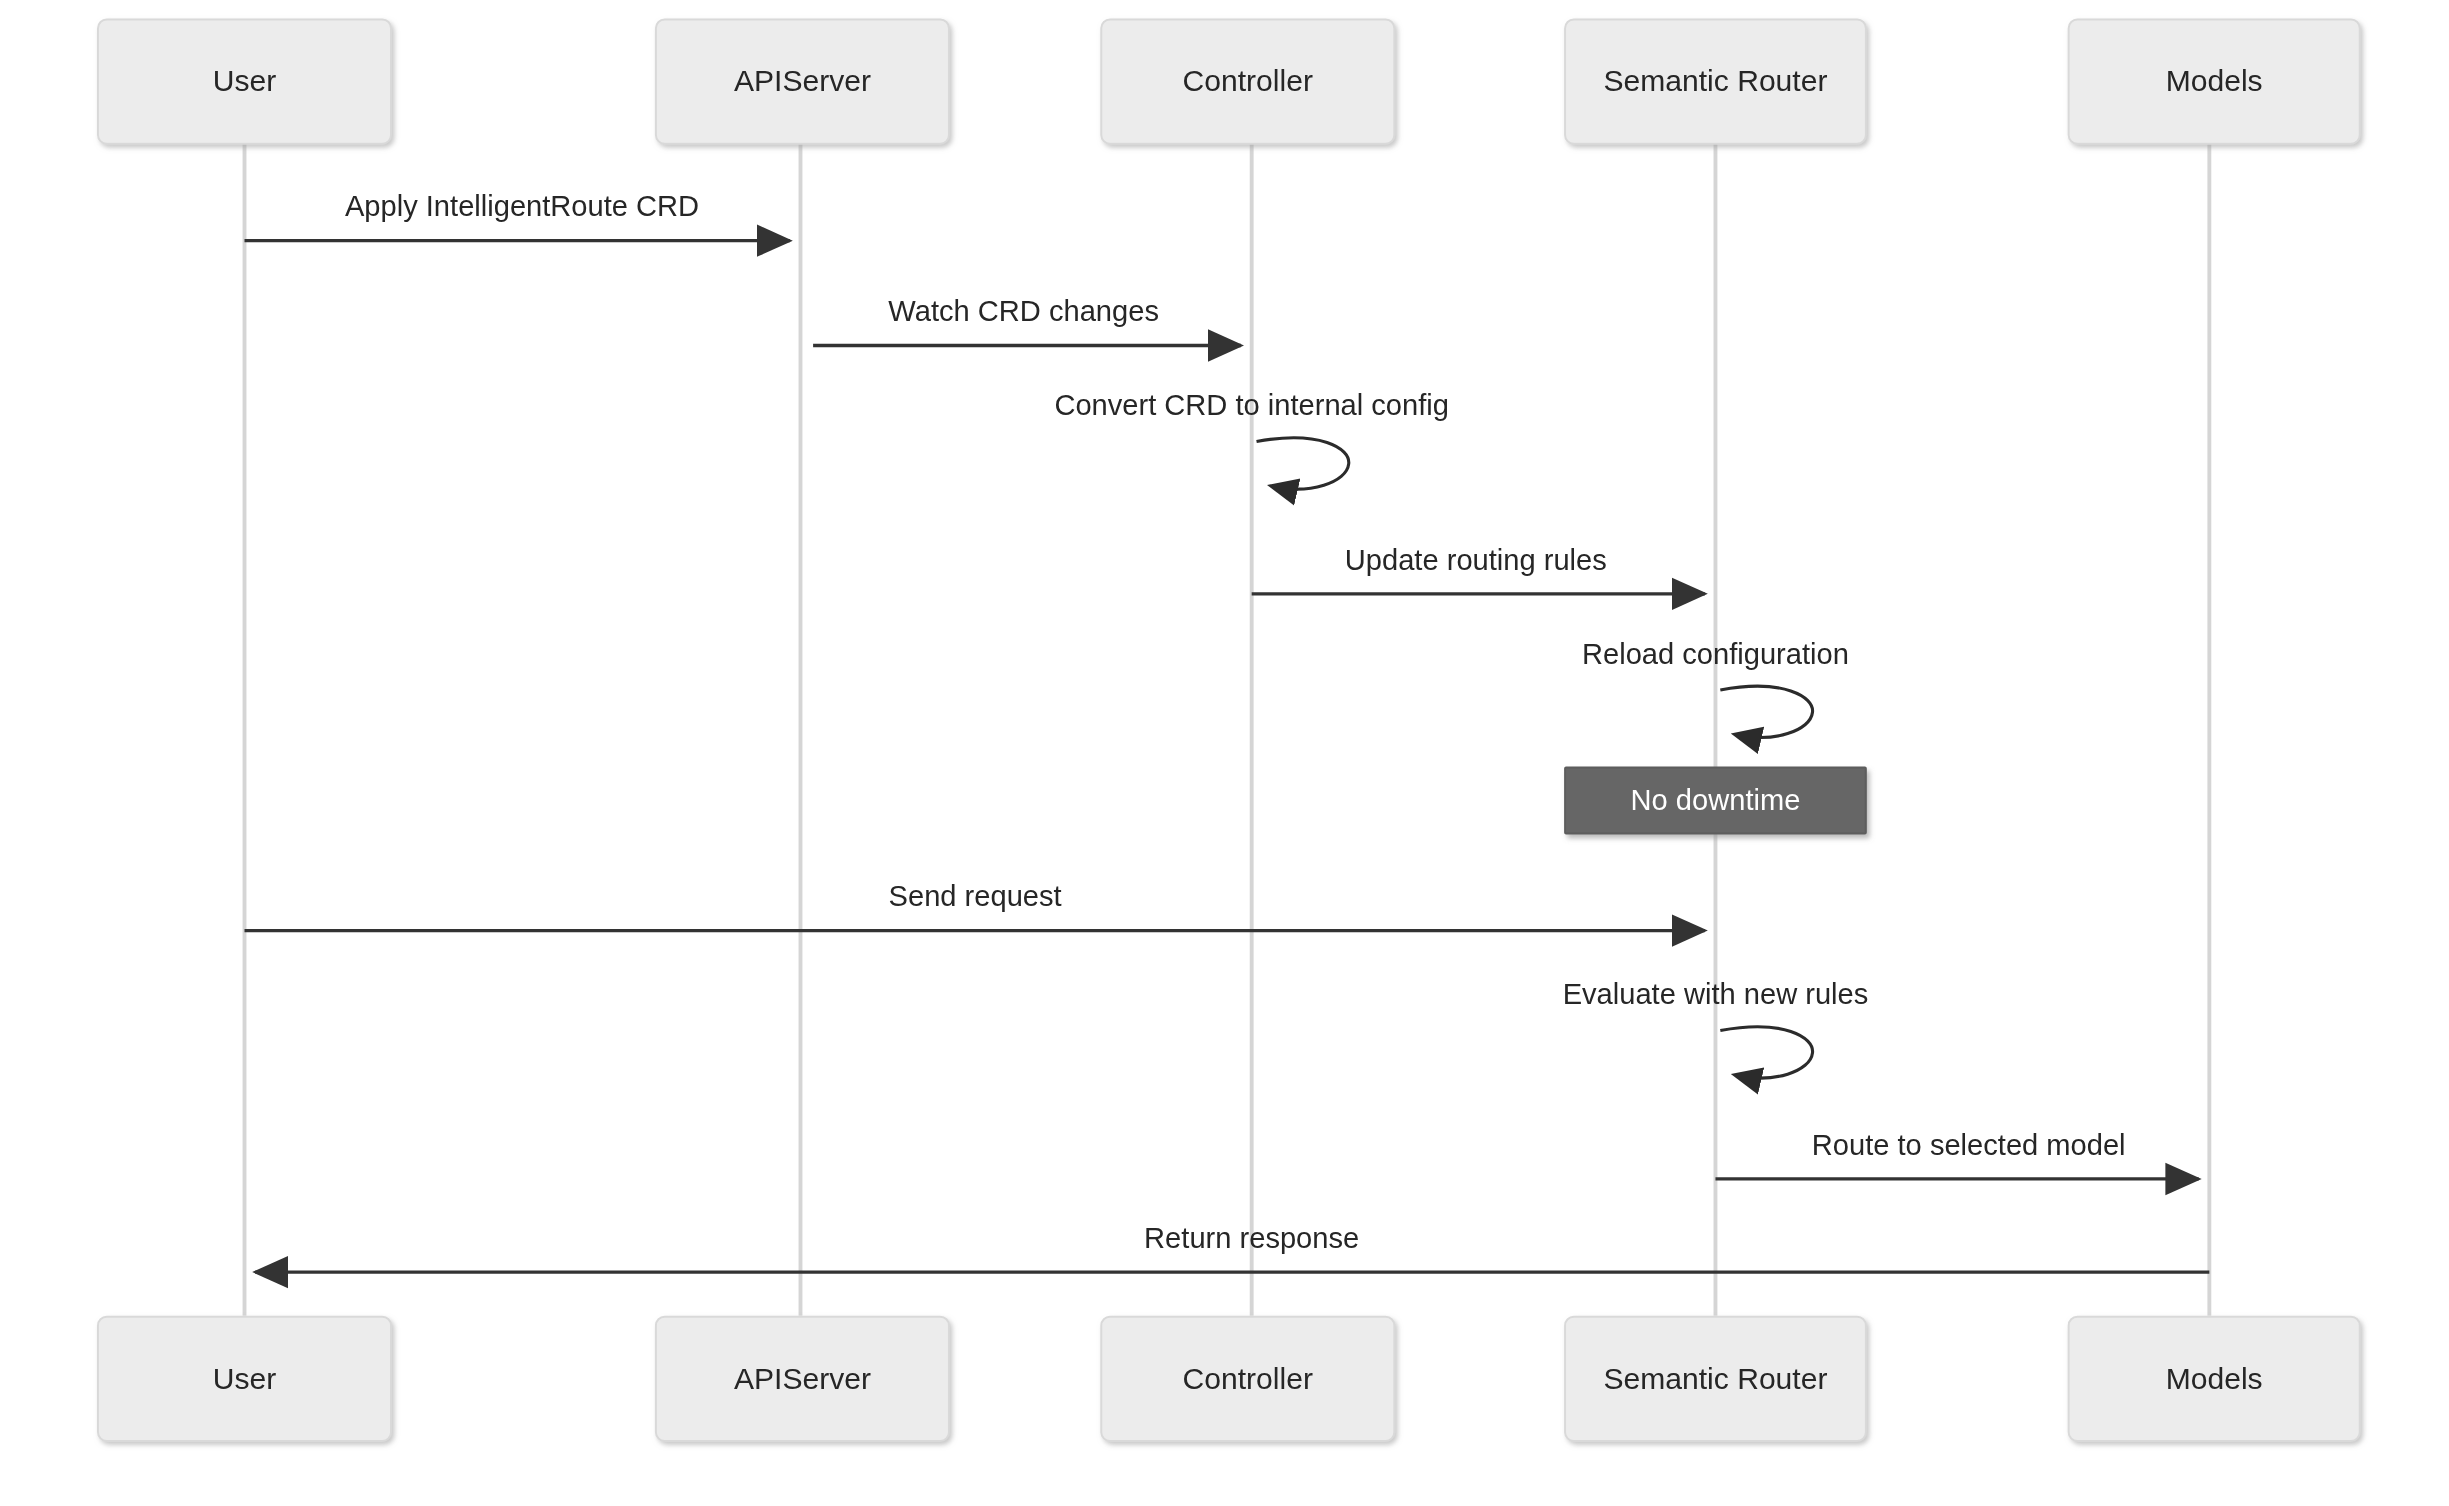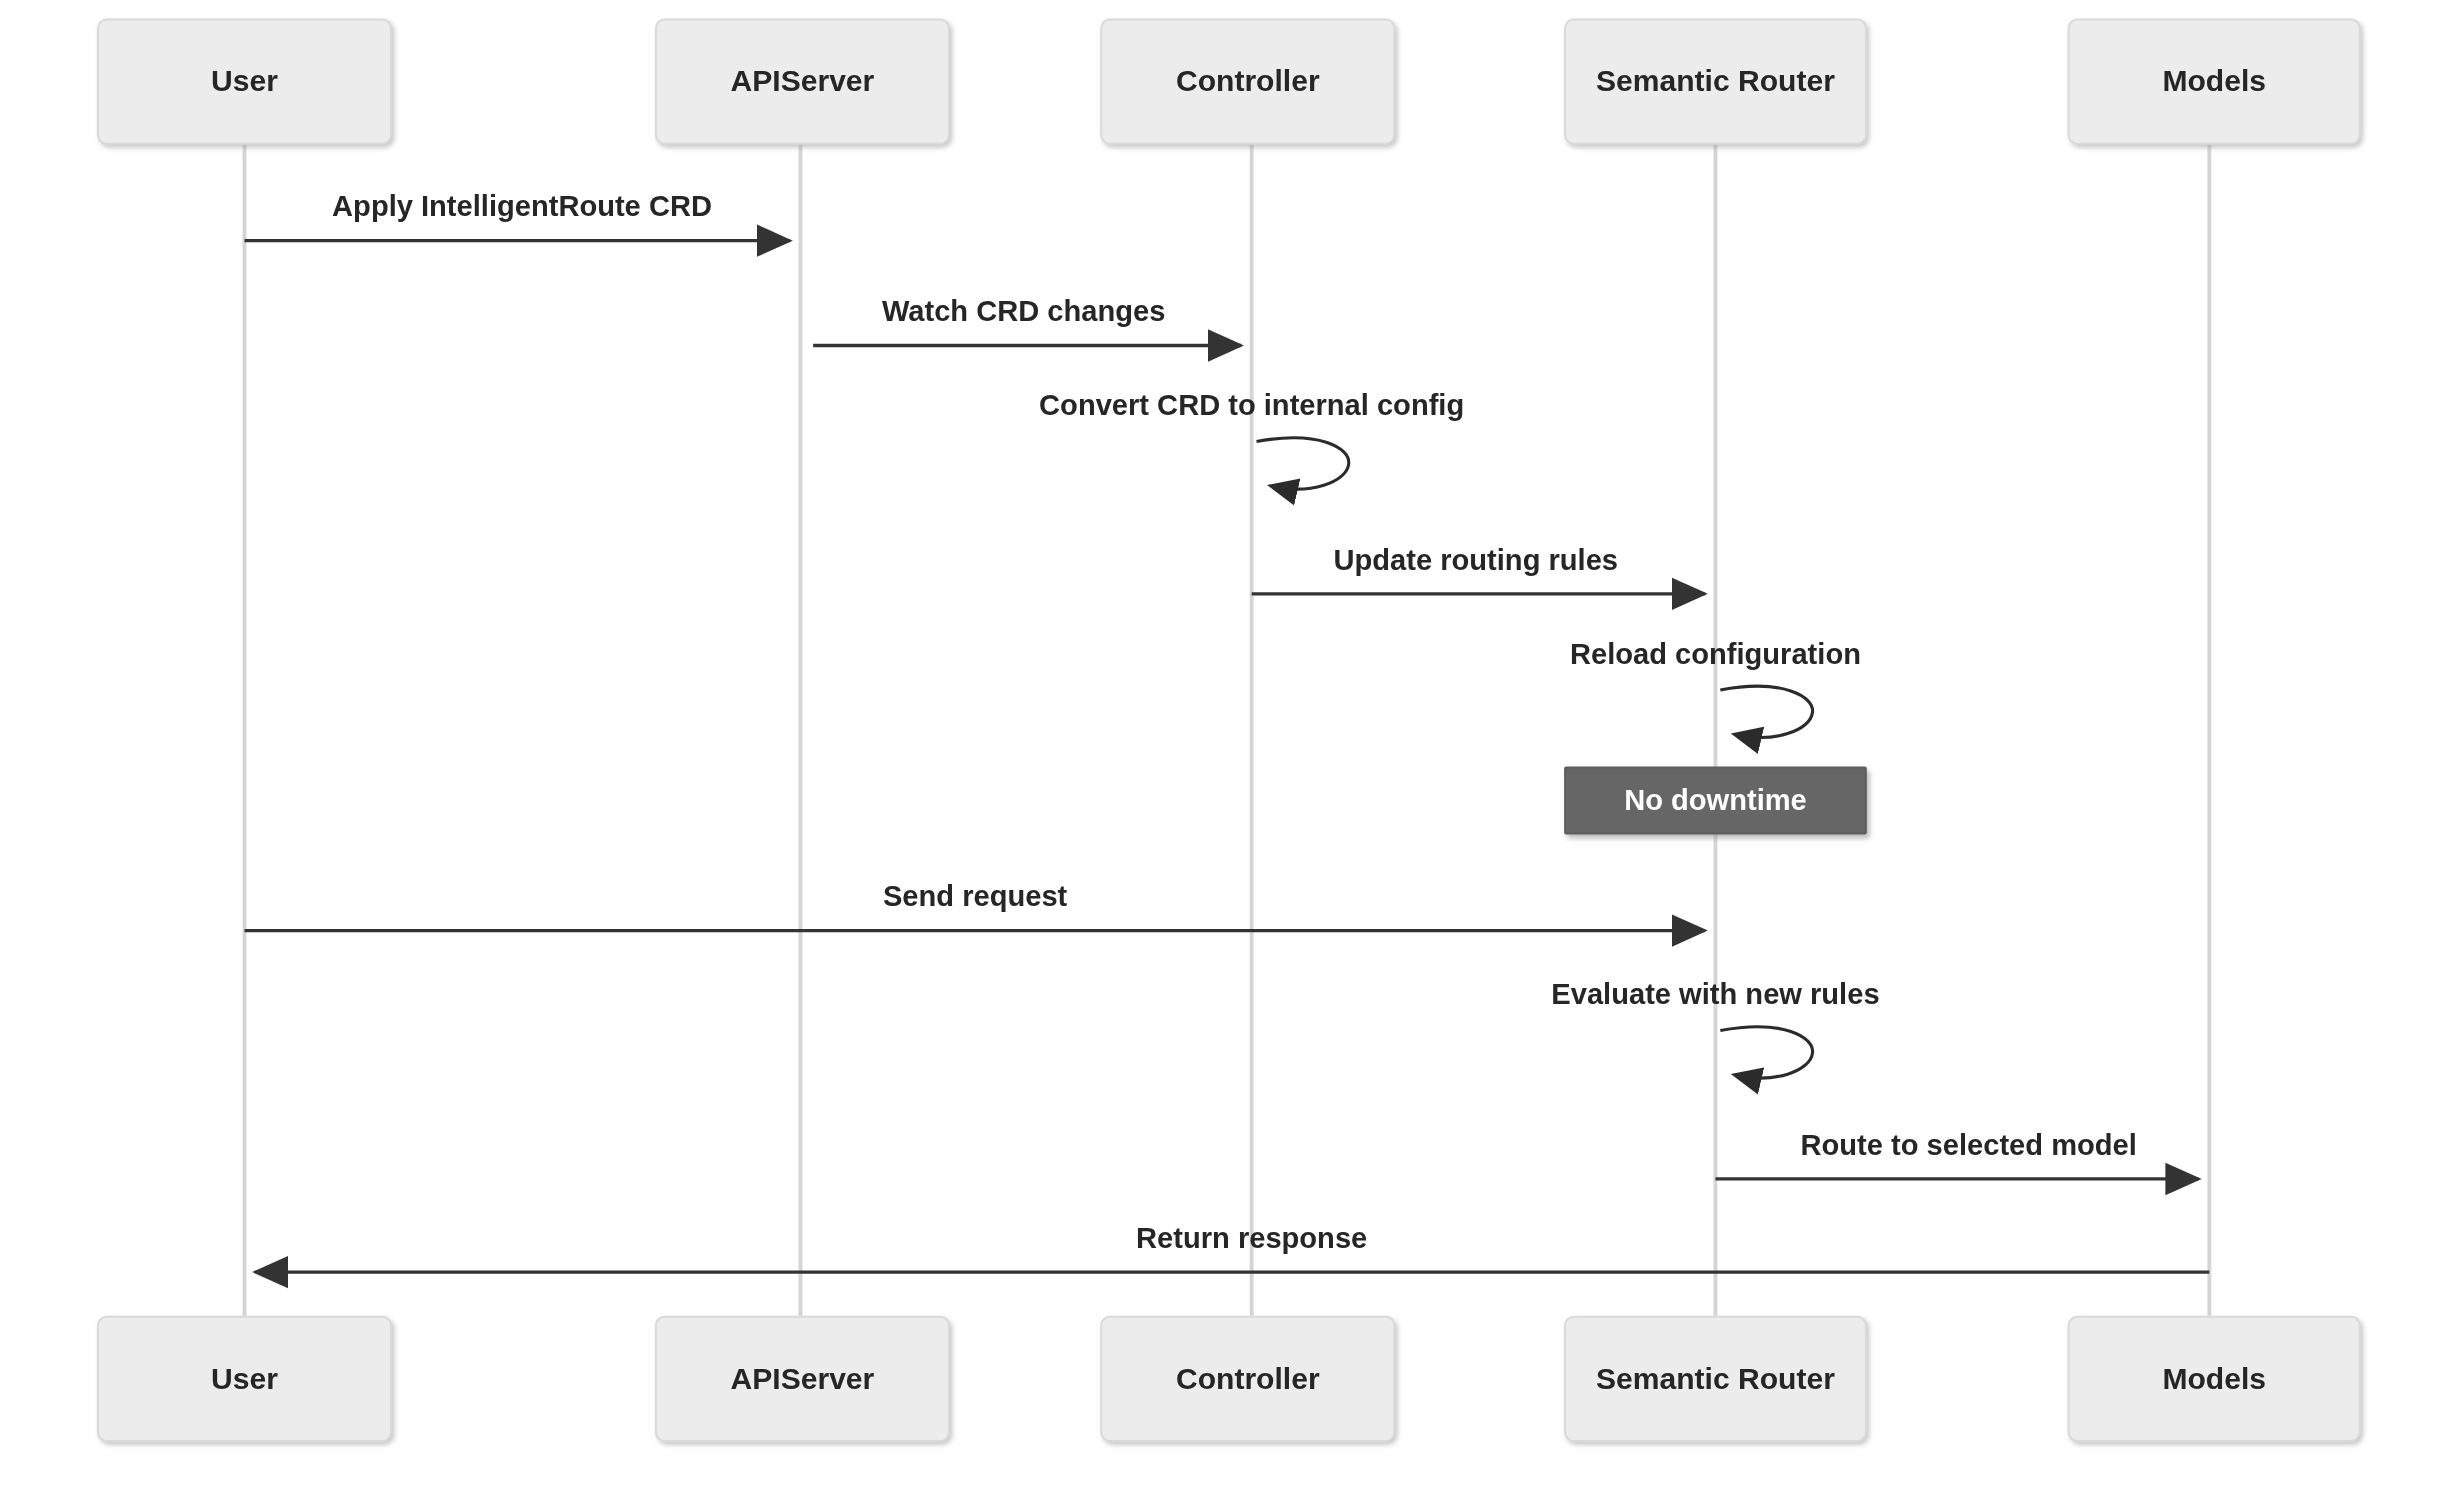--- a/index.html
+++ b/index.html
@@ -9,21 +9,20 @@
   }
   body {
     font-family: "Liberation Sans", "DejaVu Sans", sans-serif;
   }
   #stage {
     position: relative;
     width: 2449px;
     height: 1506px;
     background: #ffffff;
     overflow: hidden;
-    font-weight: bold;
   }
   svg#diagram {
     position: absolute;
     left: 0;
     top: 0;
     width: 2449px;
     height: 1506px;
     display: block;
   }
   .actor-box {

